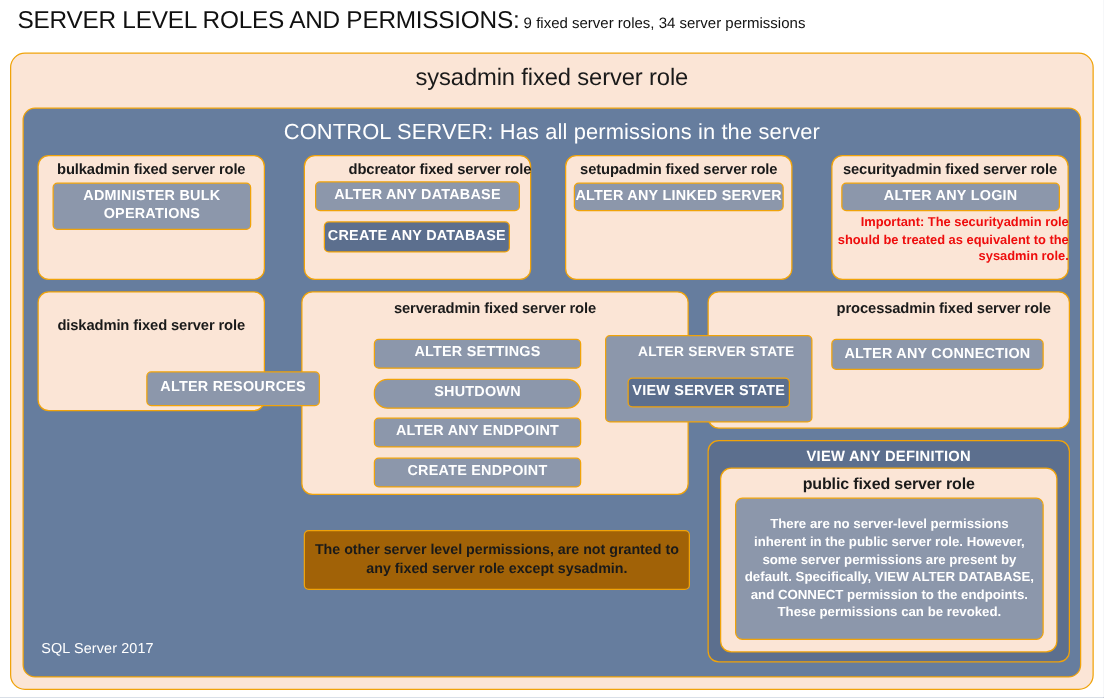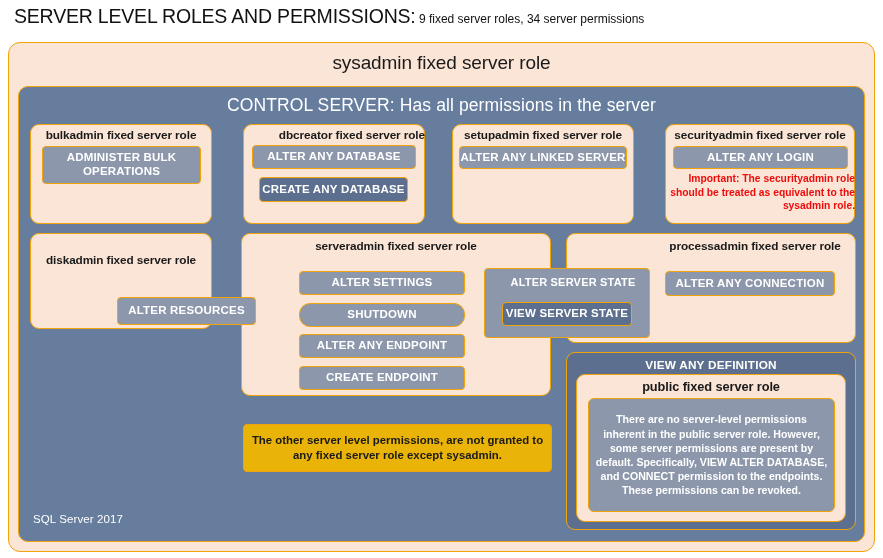--- a/index.html
+++ b/index.html
@@ -88,21 +88,21 @@
 
   #p-alter-server-state{left:484px;top:268px;width:166px;height:70px;}
   #alter-server-state-text{
     position:absolute;left:12px;right:0;top:7px;text-align:center;
     color:#ffffff;font-weight:bold;font-size:11px;letter-spacing:.2px;
   }
   #p-view-server-state{left:502px;top:302px;width:130px;height:24px;}
 
   #note-other{
     left:243px;top:424px;width:307px;height:46px;border-radius:4px;
-    border:1.6px solid #f0a30a;background:#eab308;position:absolute;
+    border:1.6px solid #f0a30a;background:#a16207;position:absolute;
     display:flex;align-items:center;justify-content:center;
   }
   #note-other-text{
     font-size:11.4px;font-weight:bold;color:#1a1a1a;text-align:center;
     line-height:1.35;padding:0 6px;
   }
 
   #viewanydef-box{left:566px;top:352px;width:290px;height:178px;
     background:#5c6f8e;border:1.6px solid #f0a30a;border-radius:9px;
     box-sizing:border-box;position:absolute;}

